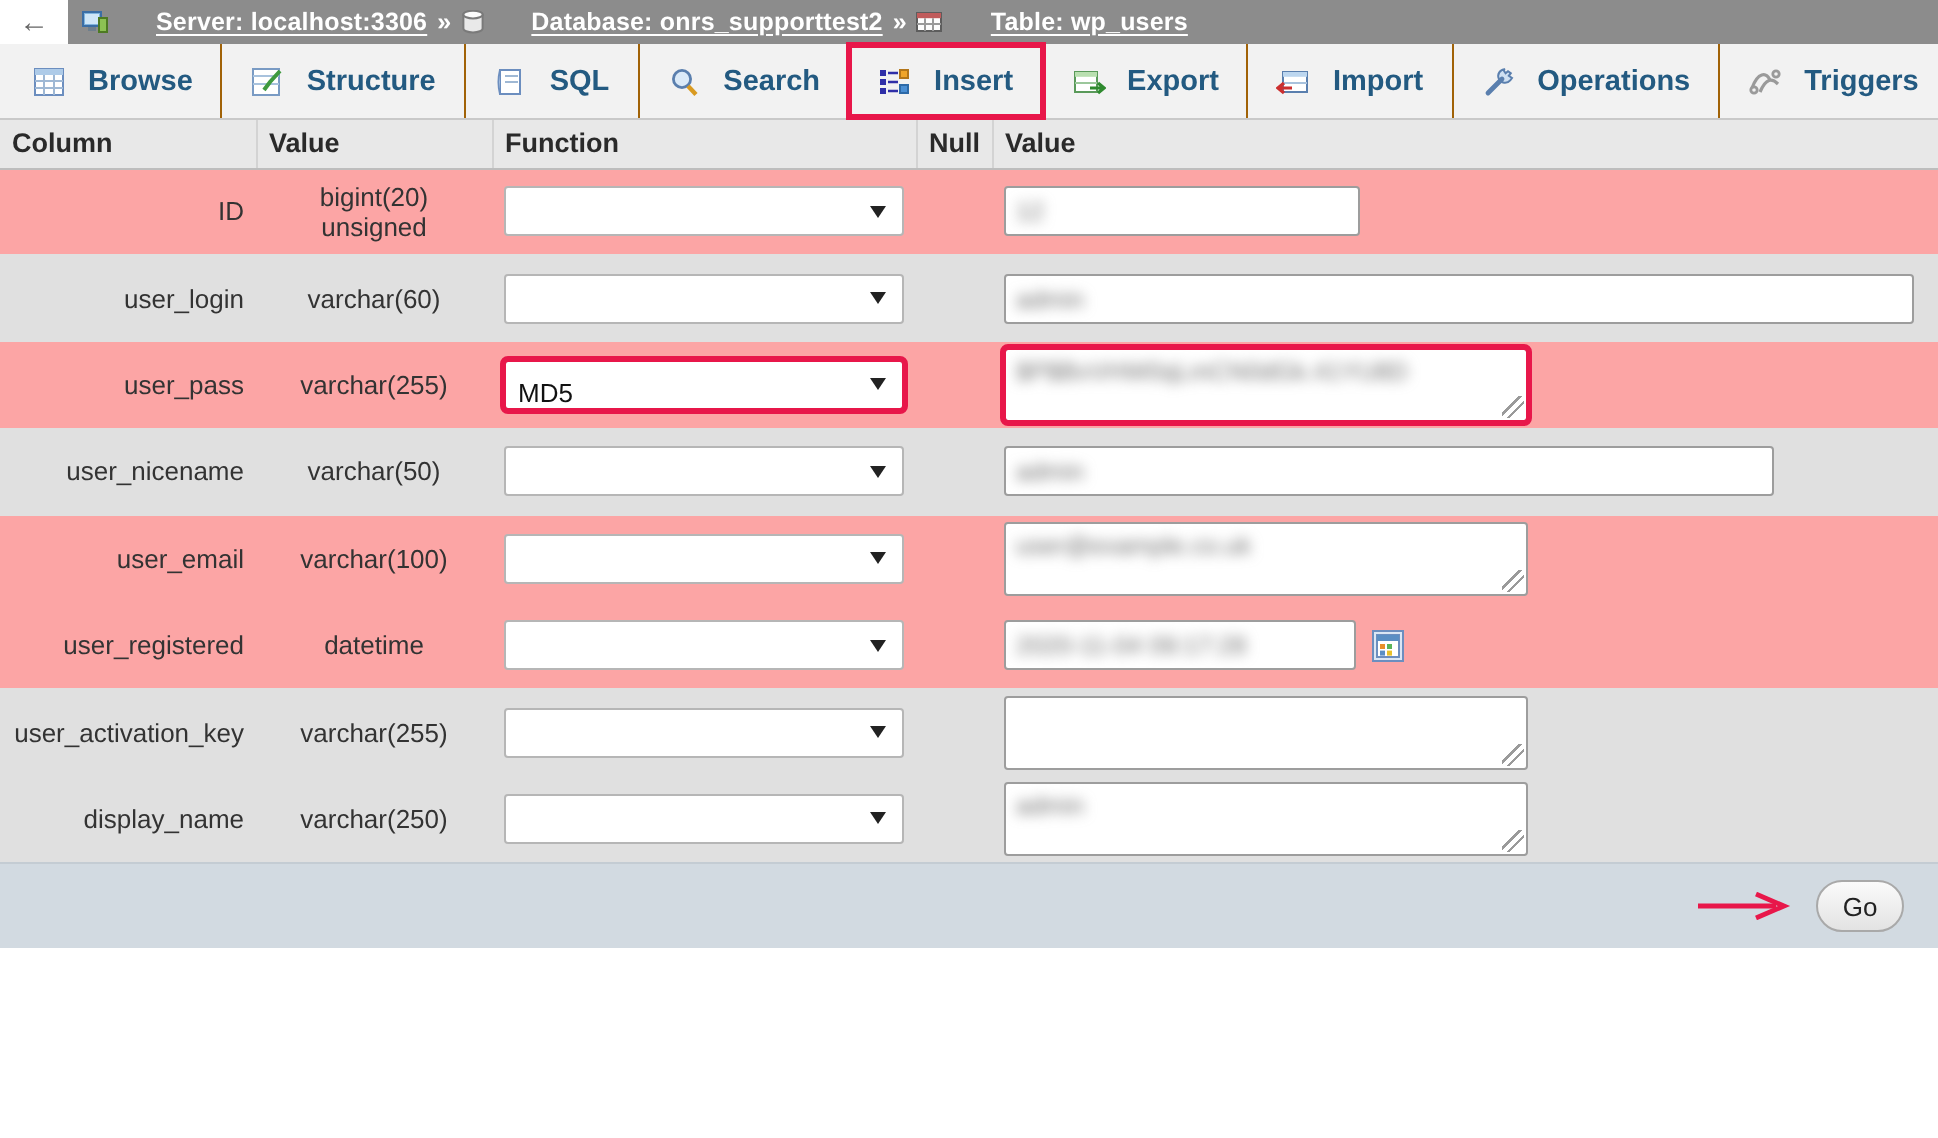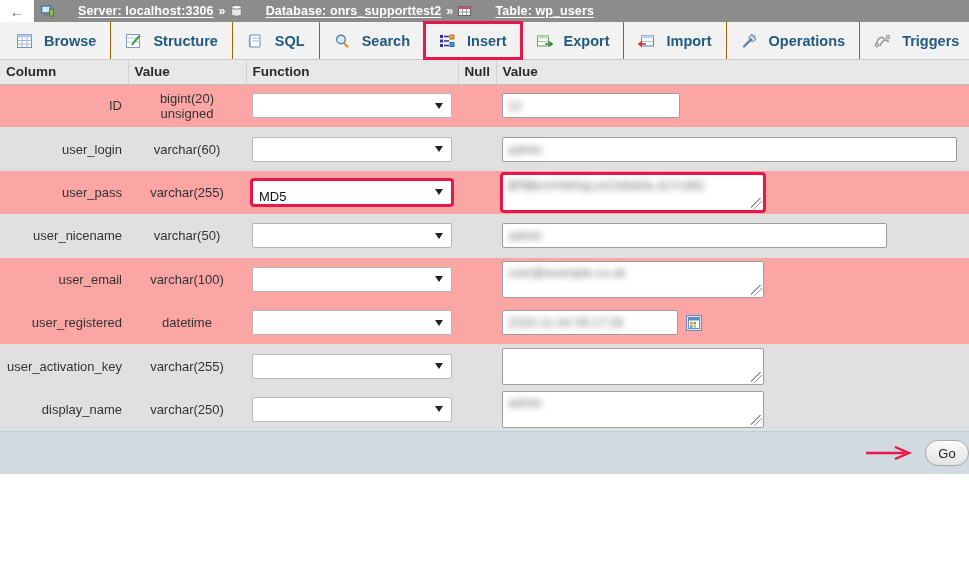--- a/index.html
+++ b/index.html
@@ -186,20 +186,21 @@
   .date-row { display: flex; align-items: center; gap: 8px; }
 
   
   #footer {
     height: 43px;
     background: #d2dae1;
     border-top: 1px solid #c4ccd3;
     display: flex;
     align-items: center;
     justify-content: flex-end;
+    padding-right: 17px;
     position: relative;
   }
   #go-arrow {
     position: relative;
     width: 48px; height: 14px;
     margin-right: 12px;
   }
   #go-btn {
     min-width: 44px;
     height: 26px;

